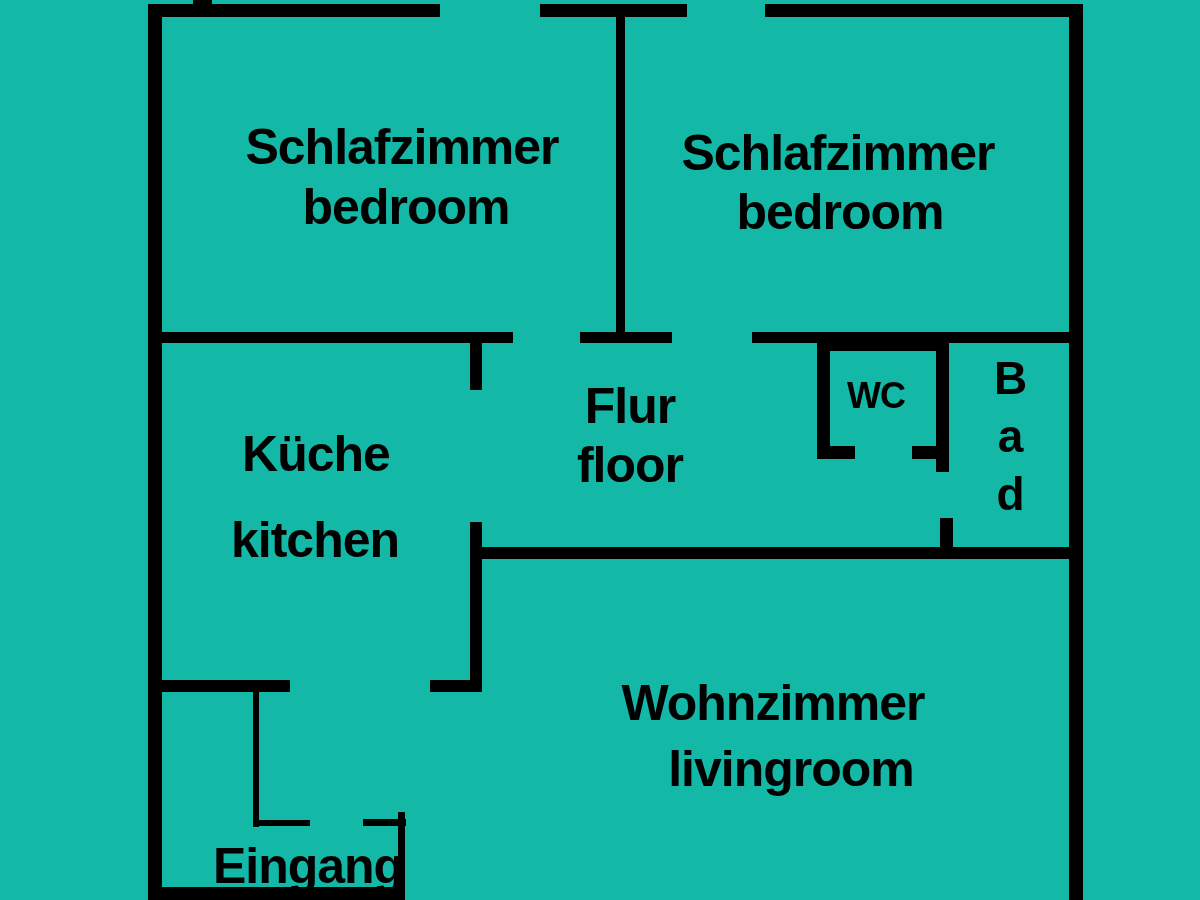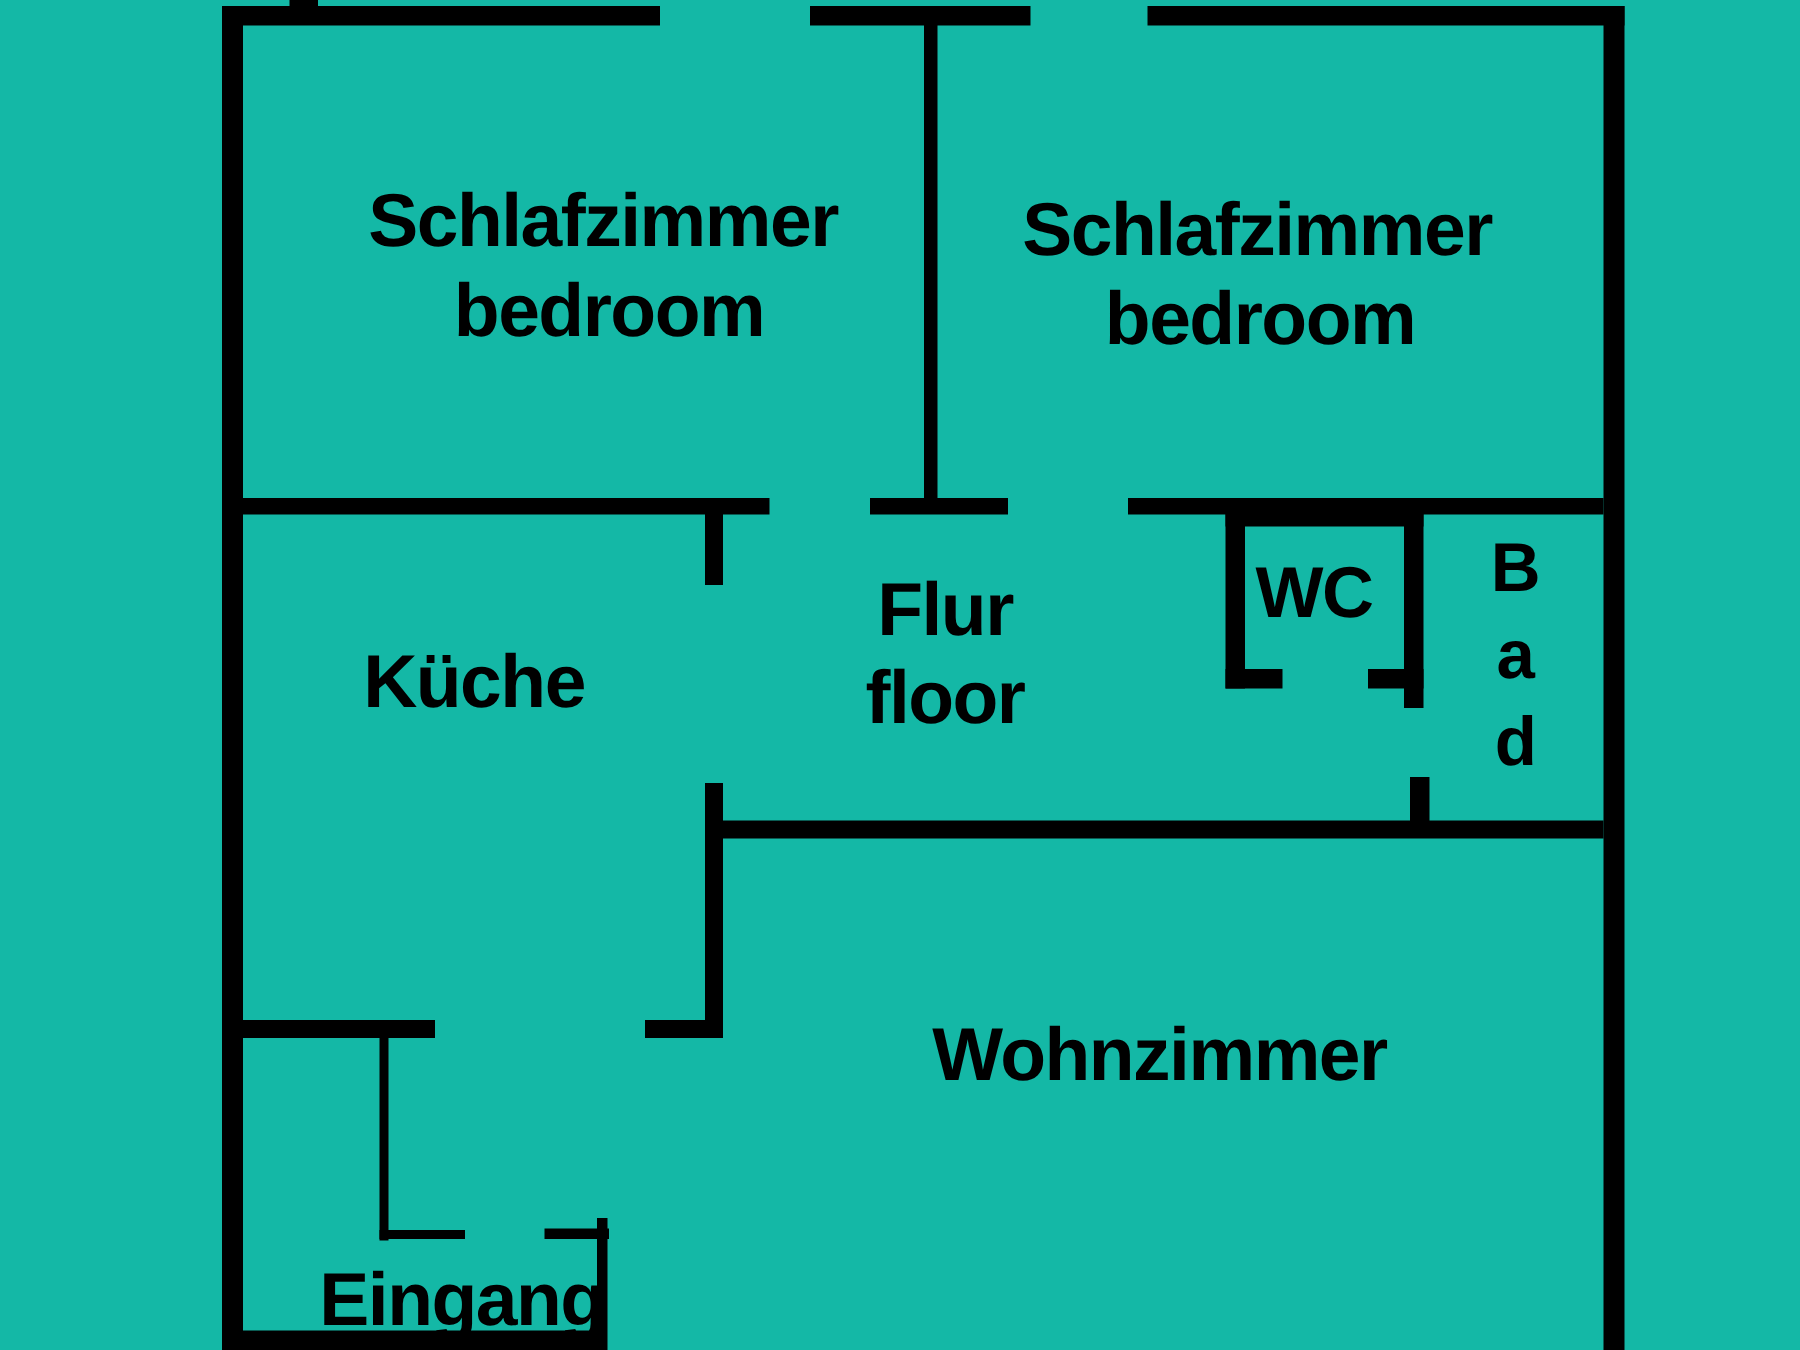--- a/index.html
+++ b/index.html
@@ -37,21 +37,21 @@
   
   #lbl-bedroom2-de { left: 838px; top: 153px; }
   #lbl-bedroom2-en { left: 840px; top: 212px; }
   
   #lbl-kitchen-de { left: 316px; top: 454px; }
   #lbl-kitchen-en { left: 315px; top: 540px; }
   
   #lbl-flur-de { left: 630px; top: 406px; }
   #lbl-flur-en { left: 630px; top: 465px; }
   
-  #lbl-wc { left: 876px; top: 396px; font-size: 48px; }
+  #lbl-wc { left: 876px; top: 396px; font-size: 36px; }
   
   #lbl-bad { left: 1010px; top: 436px; font-size: 46px; }
   #lbl-bad span { display: block; line-height: 58px; }
   
   #lbl-living-de { left: 773px; top: 703px; }
   #lbl-living-en { left: 791px; top: 769px; }
   
   #lbl-eingang { left: 308px; top: 866px; }
 </style>
 </head>
@@ -59,33 +59,35 @@
 
 <div id="plan-canvas">
 
   <div class="room-label" id="lbl-bedroom1-de">Schlafzimmer</div>
   <div class="room-label" id="lbl-bedroom1-en">bedroom</div>
 
   <div class="room-label" id="lbl-bedroom2-de">Schlafzimmer</div>
   <div class="room-label" id="lbl-bedroom2-en">bedroom</div>
 
   <div class="room-label" id="lbl-kitchen-de">Küche</div>
+  <div class="room-label" id="lbl-kitchen-en">kitchen</div>
 
   <div class="room-label" id="lbl-flur-en">floor</div>
   <div class="room-label" id="lbl-flur-de">Flur</div>
 
   <div class="room-label" id="lbl-wc">WC</div>
 
   <div class="room-label" id="lbl-bad">
     <span>B</span>
     <span>a</span>
     <span>d</span>
   </div>
 
   <div class="room-label" id="lbl-living-de">Wohnzimmer</div>
+  <div class="room-label" id="lbl-living-en">livingroom</div>
 
   <div class="room-label" id="lbl-eingang">Eingang</div>
 
 <div class="wall" style="left: 148px; top: 4px; width: 14px; height: 896px; background: rgb(0, 0, 0);"></div>
     <div class="wall" style="left: 148px; top: 4px; width: 292px; height: 13px; background: rgb(0, 0, 0);"></div>
     <div class="wall" style="left: 540px; top: 4px; width: 147px; height: 13px; background: rgb(0, 0, 0);"></div>
     <div class="wall" style="left: 765px; top: 4px; width: 318px; height: 13px; background: rgb(0, 0, 0);"></div>
     <div class="wall" style="left: 193px; top: 0px; width: 19px; height: 6px; background: rgb(0, 0, 0);"></div>
     <div class="wall" style="left: 1069px; top: 4px; width: 14px; height: 896px; background: rgb(0, 0, 0);"></div>
     <div class="wall" style="left: 148px; top: 887px; width: 256px; height: 13px; background: rgb(0, 0, 0);"></div>

